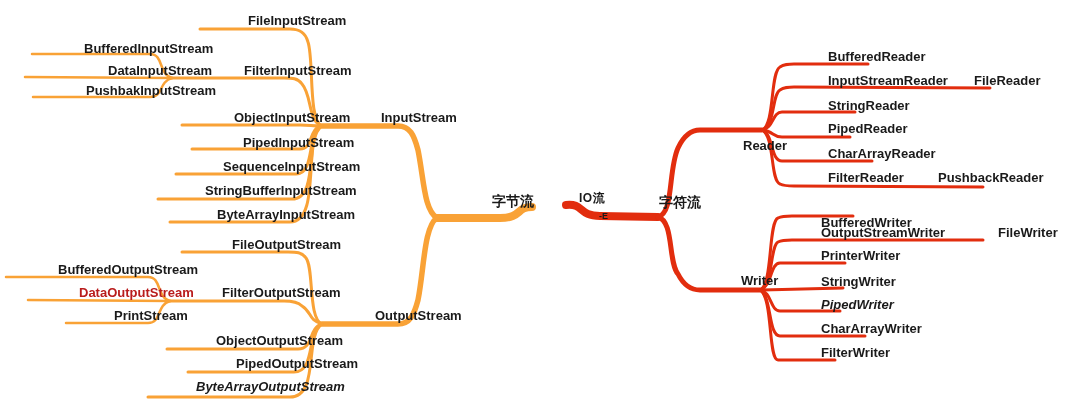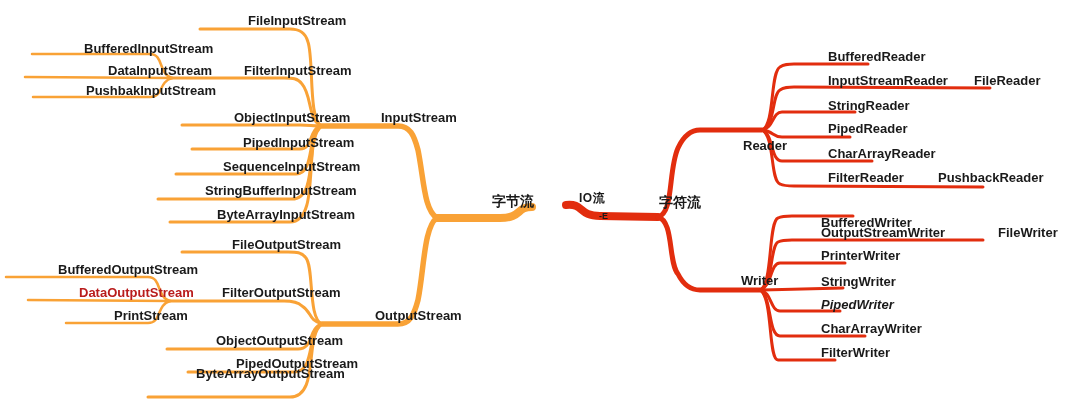--- a/index.html
+++ b/index.html
@@ -82,21 +82,21 @@
   <div class="lbl" style="left: 157px; top: 184px; color: rgb(26, 26, 26);">StringBufferInputStream</div>
   <div class="lbl" style="left: 169px; top: 208px; color: rgb(26, 26, 26);">ByteArrayInputStream</div>
   <div class="lbl" style="left: 327px; top: 309px; color: rgb(26, 26, 26);">OutputStream</div>
   <div class="lbl" style="left: 184px; top: 238px; color: rgb(26, 26, 26);">FileOutputStream</div>
   <div class="lbl" style="left: 174px; top: 286px; color: rgb(26, 26, 26);">FilterOutputStream</div>
   <div class="lbl" style="left: 10px; top: 263px; color: rgb(26, 26, 26);">BufferedOutputStream</div>
   <div class="lbl" style="left: 31px; top: 286px; color: #b91c1c;">DataOutputStream</div>
   <div class="lbl" style="left: 66px; top: 309px; color: rgb(26, 26, 26);">PrintStream</div>
   <div class="lbl" style="left: 168px; top: 334px; color: rgb(26, 26, 26);">ObjectOutputStream</div>
   <div class="lbl" style="left: 188px; top: 357px; color: rgb(26, 26, 26);">PipedOutputStream</div>
-  <div class="lbl" style="left: 148px; top: 367px; color: rgb(26, 26, 26);">ByteArrayOutputStream</div>
+  <div class="lbl" style="left: 148px; top: 380px; color: rgb(26, 26, 26); font-style: italic;">ByteArrayOutputStream</div>
 
   <div class="lbl cn" style="left: 611px; top: 195px; color: rgb(26, 26, 26);">字符流</div>
   <div class="lbl" style="left: 695px; top: 111px; color: rgb(26, 26, 26); margin-top: 28px;">Reader</div>
   <div class="lbl" style="left: 780px; top: 50px; color: rgb(26, 26, 26);">BufferedReader</div>
   <div class="lbl" style="left: 780px; top: 74px; color: rgb(26, 26, 26);">InputStreamReader</div>
   <div class="lbl" style="left: 926px; top: 74px; color: rgb(26, 26, 26);">FileReader</div>
   <div class="lbl" style="left: 780px; top: 99px; color: rgb(26, 26, 26);">StringReader</div>
   <div class="lbl" style="left: 780px; top: 122px; color: rgb(26, 26, 26);">PipedReader</div>
   <div class="lbl" style="left: 780px; top: 147px; color: rgb(26, 26, 26);">CharArrayReader</div>
   <div class="lbl" style="left: 780px; top: 171px; color: rgb(26, 26, 26);">FilterReader</div>

